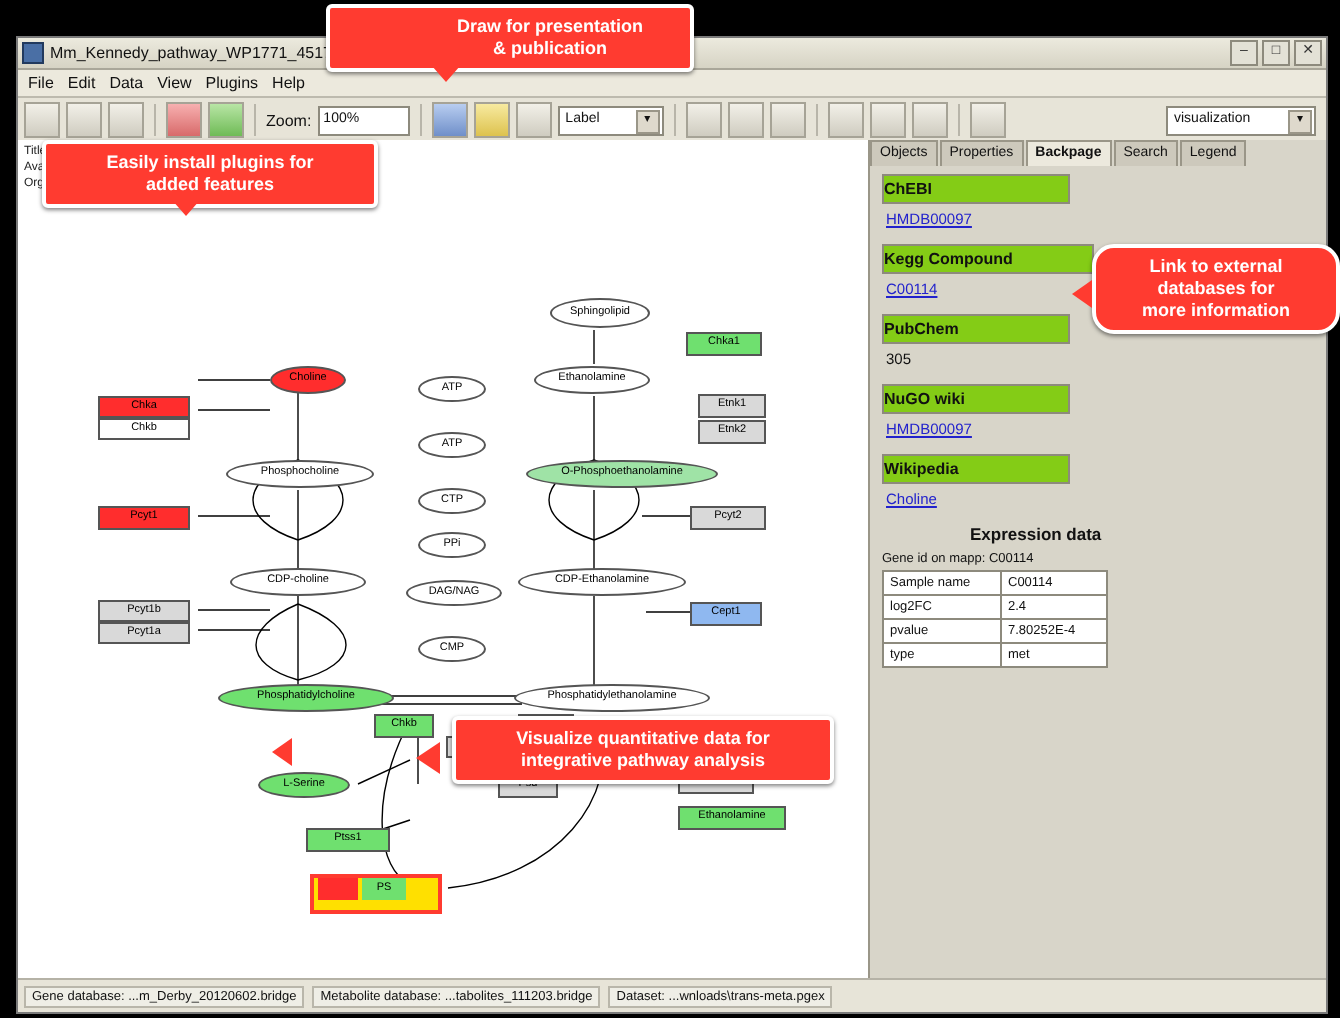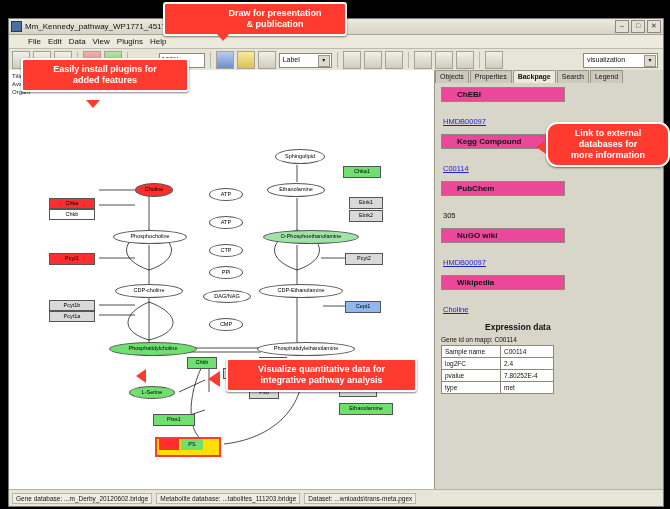--- a/index.html
+++ b/index.html
@@ -7,21 +7,21 @@
   #app{position:relative;width:670px;height:509px;background:#000;}
 
   
   .window{position:absolute;left:8px;top:18px;width:654px;height:487px;background:#d8d8d0;border:1px solid #7a7a7a;}
   .titlebar{height:15px;background:linear-gradient(#eceade,#d6d3c4);border-bottom:1px solid #a9a699;display:flex;align-items:center;padding:0 2px;}
   .titlebar .ticon{width:9px;height:9px;background:#4a6fa5;border:1px solid #223a5e;margin-right:3px;}
   .titlebar .ttext{font-size:8px;color:#111;white-space:nowrap;overflow:hidden;}
   .titlebar .tbtns{margin-left:auto;display:flex;gap:2px;}
   .tbtn{width:12px;height:11px;background:#e3e1d6;border:1px solid #8d8a7d;font-size:7px;line-height:10px;text-align:center;color:#333;}
 
-  .menubar{height:13px;background:#ece9dd;border-bottom:1px solid #bdbaae;display:flex;align-items:center;padding-left:19px;gap:7px;}
+  .menubar{height:13px;background:#ece9dd;border-bottom:1px solid #bdbaae;display:flex;align-items:center;padding-left:5px;gap:7px;}
   .menubar span{font-size:8px;color:#111;}
 
   .toolbar{height:22px;background:#e7e4d8;border-bottom:1px solid #bdbaae;display:flex;align-items:center;padding:0 3px;gap:3px;}
   .tb-label{font-size:8px;color:#111;}
   .tb-zoom{width:42px;height:13px;background:#fff;border:1px solid #8d8a7d;font-size:7px;line-height:12px;padding-left:2px;color:#111;}
   .tb-sep{width:1px;height:16px;background:#b8b5a9;margin:0 2px;}
   .tbicon{width:16px;height:16px;background:linear-gradient(#f6f5ee,#dcd9cc);border:1px solid #a6a396;position:relative;}
   .tbicon.red{background:linear-gradient(#f7b0b0,#d86a6a);}
   .tbicon.green{background:linear-gradient(#b8e5a5,#6fbb56);}
   .tbicon.blue{background:linear-gradient(#b8cdf0,#6f8fc9);}
@@ -49,21 +49,21 @@
   .met-green{background:#6fe06f;}
   .met-blue{background:#8fb8f0;}
   .met-white{background:#ffffff;}
   .met-cyan{background:#9fe3a6;}
 
   
   .tabs{display:flex;height:13px;background:#d8d5c9;border-bottom:1px solid #9a9688;}
   .tab{font-size:7px;padding:2px 4px;border:1px solid #9a9688;border-bottom:none;background:#cdc9bc;color:#111;margin-right:1px;}
   .tab.active{background:#ece9dd;font-weight:bold;}
   .sidebody{position:absolute;left:0;top:13px;right:0;bottom:0;background:#d8d5c9;overflow:hidden;padding:4px 6px;}
-  .sechead{background:#ec4899;border:1px solid #8d8a7d;font-size:8px;font-weight:bold;color:#111;padding:2px 15px;width:92px;margin-bottom:15px;}
+  .sechead{background:#84cc16;border:1px solid #8d8a7d;font-size:8px;font-weight:bold;color:#111;padding:2px 0;width:92px;margin-bottom:3px;}
   .secval{font-size:7.5px;color:#111;margin:0 0 8px 2px;}
   .secval a{color:#2222cc;text-decoration:underline;}
   .exphead{font-size:8.5px;font-weight:bold;color:#111;margin:6px 0 4px 0;padding-left:44px;}
   .geneid{font-size:6.5px;color:#111;margin-bottom:2px;}
   table.expr{border-collapse:collapse;font-size:6.5px;color:#111;}
   table.expr td{border:1px solid #8d8a7d;background:#fff;padding:1px 3px;height:9px;}
   table.expr td.k{width:52px;}
   table.expr td.v{width:46px;}
 
   
@@ -281,21 +281,21 @@
       <span class="cell">Gene database: ...m_Derby_20120602.bridge</span>
       <span class="cell">Metabolite database: ...tabolites_111203.bridge</span>
       <span class="cell">Dataset: ...wnloads\trans-meta.pgex</span>
     </div>
   </div>
 
   <div class="callout" style="left:163px;top:2px;width:128px;white-space:pre-line;padding-left:46px;">Draw for presentation
 &amp; publication</div>
   <div class="ptr" style="left:216px;top:33px;border-top:8px solid #ff3b30;"></div>
 
-  <div class="callout" style="left:21px;top:58px;width:152px;white-space:pre-line;">Easily install plugins for
+  <div class="callout" style="left:21px;top:70px;width:152px;white-space:pre-line;">Easily install plugins for
 added features</div>
   <div class="ptr" style="left:86px;top:100px;border-top:8px solid #ff3b30;"></div>
 
   <div class="callout" style="left:546px;top:122px;width:108px;white-space:pre-line;border-radius:11px;">Link  to external
 databases  for
 more information</div>
   <div style="position:absolute;left:536px;top:140px;width:0;height:0;border-top:7px solid transparent;border-bottom:7px solid transparent;border-right:10px solid #ff3b30;"></div>
 
   <div class="callout" style="left:226px;top:358px;width:175px;white-space:pre-line;">Visualize quantitative data  for
 integrative pathway analysis</div>

